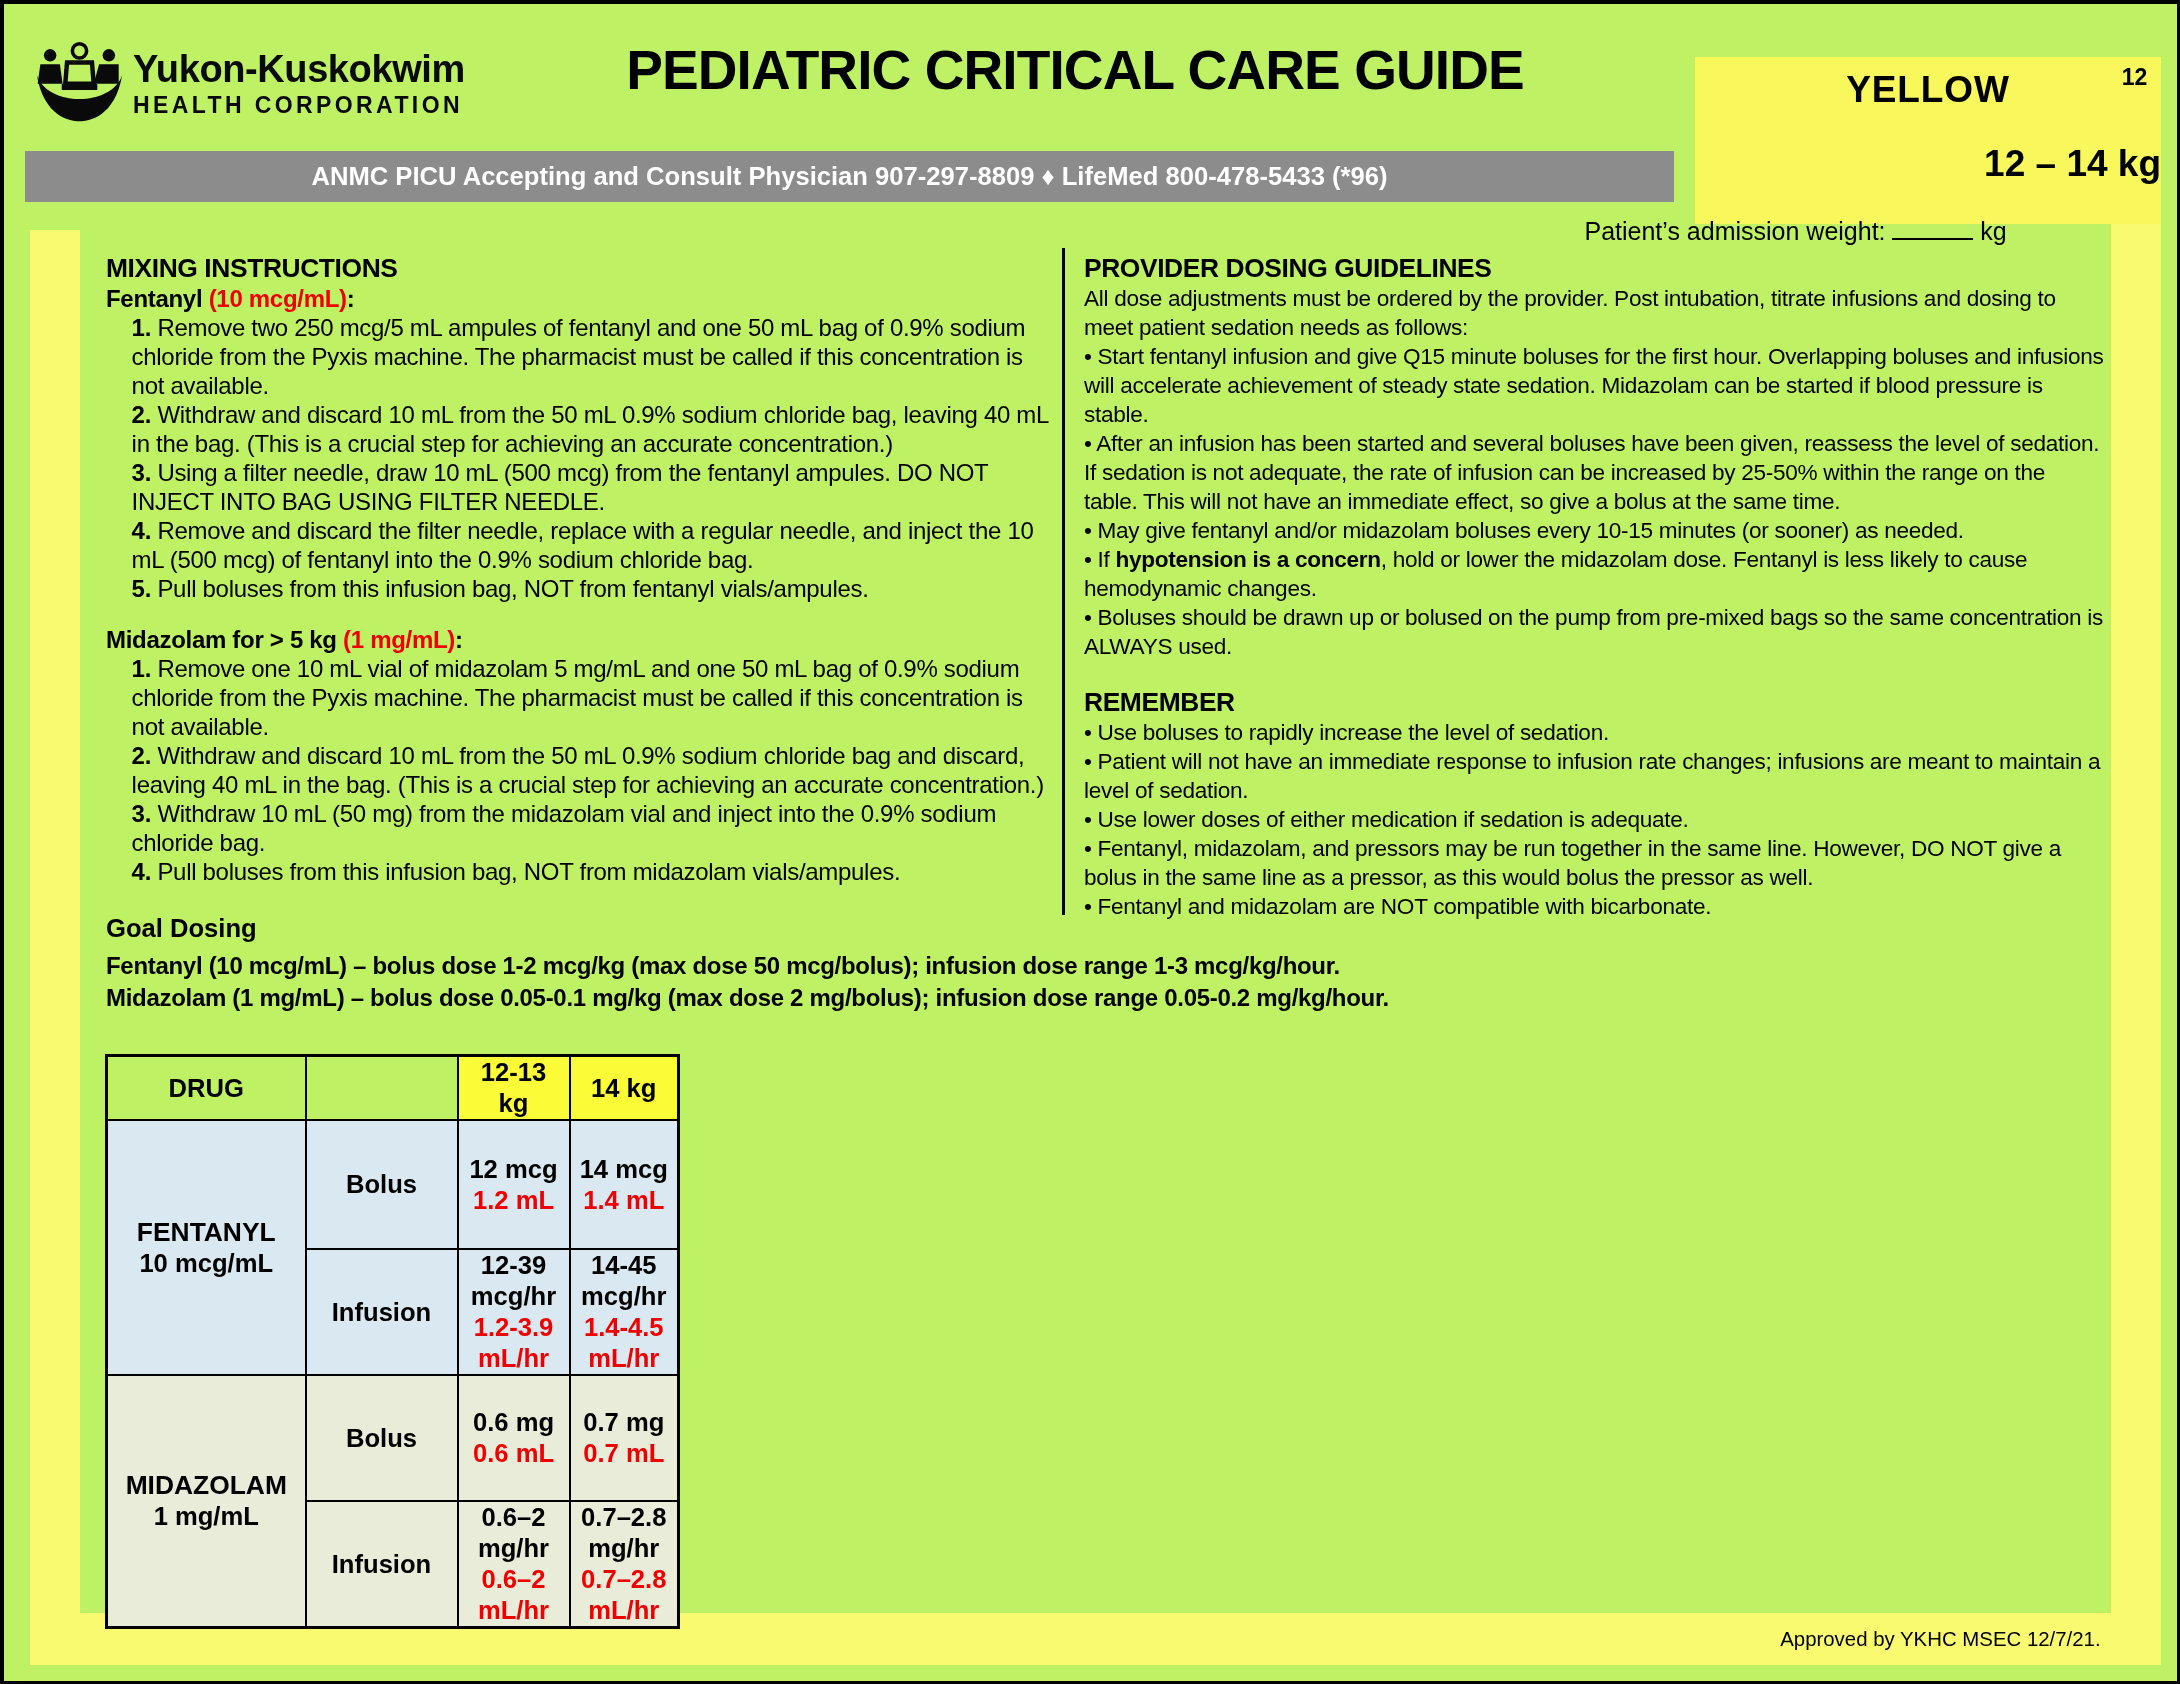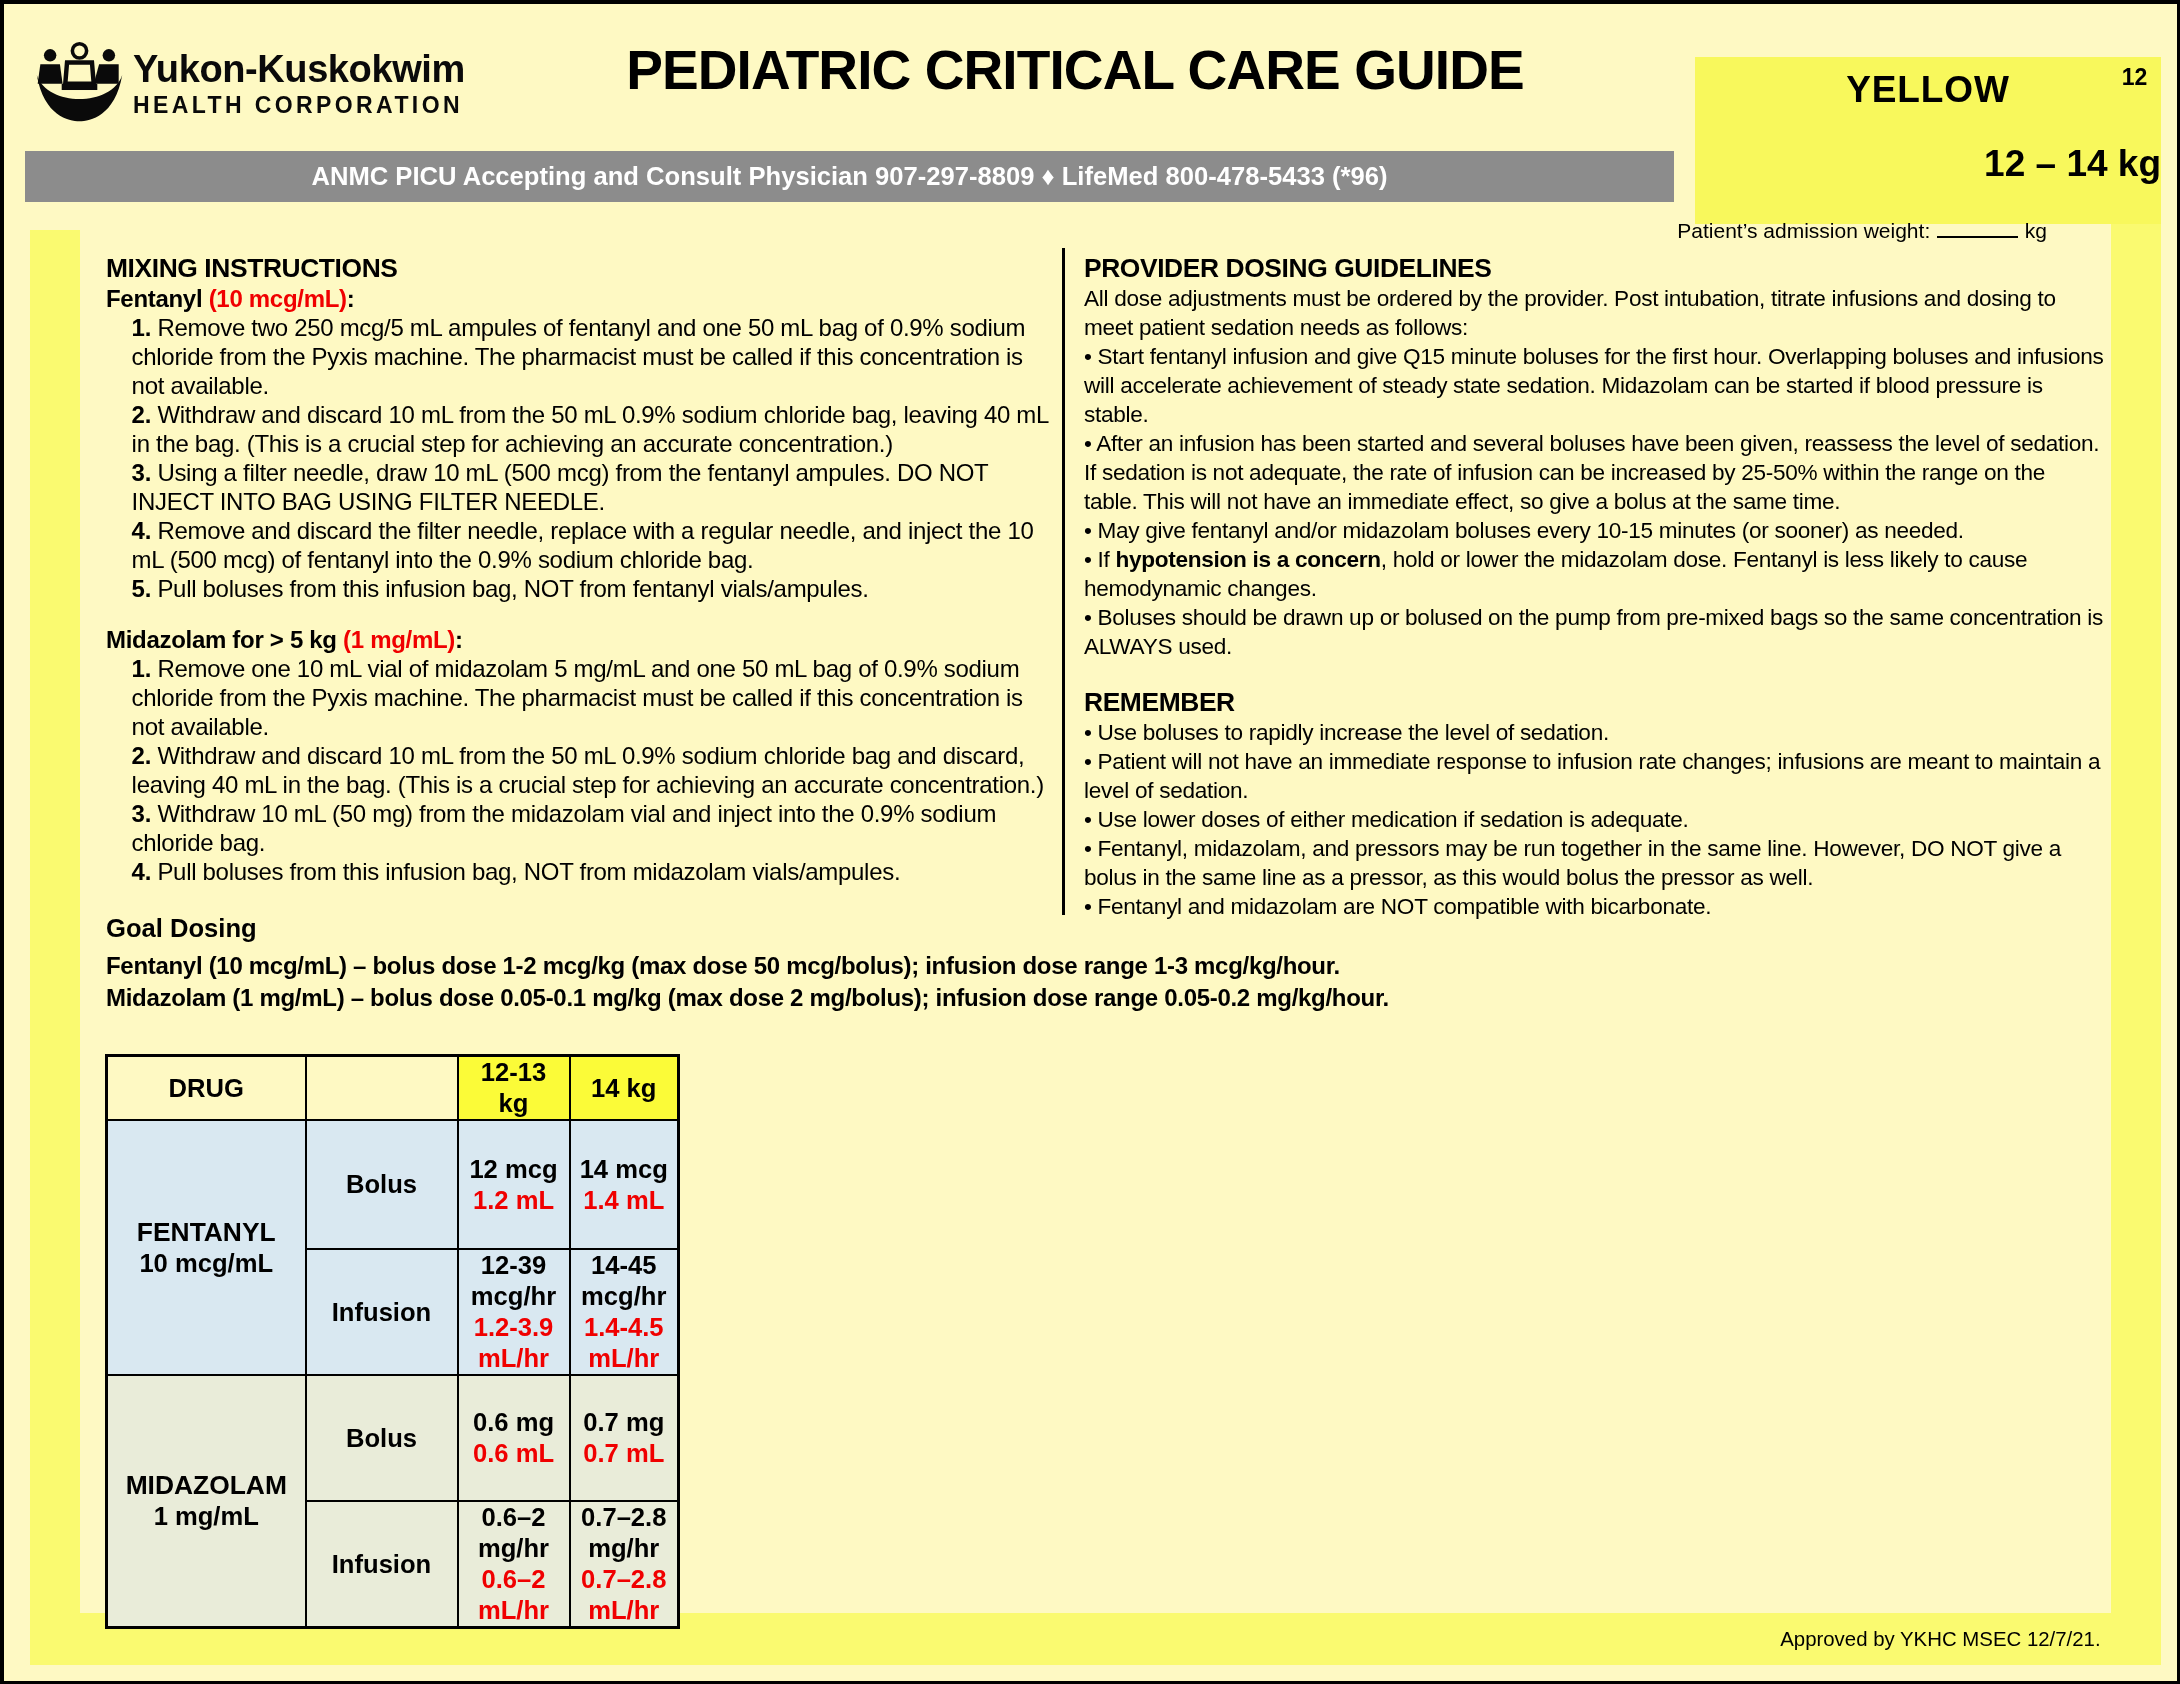--- a/index.html
+++ b/index.html
@@ -1,32 +1,32 @@
 <!DOCTYPE html>
 <html style="font-size:13.6px"><head>
 <meta charset="utf-8">
 <style>
   html,body{margin:0;padding:0;background:#fff;}
-  .page{position:relative;width:2181px;height:1685px;background:#fef9c3;
+  .page{position:relative;width:2181px;height:1685px;background:#bef264;
         font-family:"Liberation Sans","DejaVu Sans",sans-serif;color:#000;
         box-sizing:border-box;border:4.3px solid #000;overflow:hidden;}
   
   .logo{position:absolute;left:31px;top:37px;width:89px;height:82px;}
   .orgblock{position:absolute;left:129px;top:44px;}
   .org1{font-size:38px;font-weight:700;letter-spacing:-0.4px;line-height:43px;color:#0a0a0a;}
   .org2{font-size:23px;font-weight:700;letter-spacing:3.4px;line-height:29px;color:#0a0a0a;}
   .title{position:absolute;left:464px;top:34px;width:1214px;text-align:center;
          font-size:55px;font-weight:700;letter-spacing:-0.9px;}
   .graybar{position:absolute;left:21px;top:147px;width:1649px;height:51px;background:#8c8c8c;
            color:#fff;font-size:25.6px;font-weight:700;text-align:center;line-height:51px;}
   .wbox{position:absolute;left:1691px;top:53px;width:466px;height:167px;background:#f8f85c;text-align:center;}
   .wbox .wlabel{margin-top:12px;font-size:37px;font-weight:700;letter-spacing:0.9px;}
   .wbox .wrange{margin-top:32px;font-size:37px;font-weight:700;text-align:right;}
   .pagenum{position:absolute;right:13.6px;top:6.8px;font-size:23px;font-weight:700;}
-  .admission{position:absolute;left:1298px;top:213px;width:745px;text-align:right;font-size:21px;}
+  .admission{position:absolute;left:1419px;top:213px;width:745px;text-align:center;font-size:25px;}
   .blank{display:inline-block;width:81px;border-bottom:2.6px solid #000;height:19px;margin:0 6.8px;}
   
   .strip-left{position:absolute;left:25.6px;top:226px;width:50px;height:1435px;background:#fafa70;}
   .strip-right{position:absolute;left:2107px;top:220px;width:50px;height:1441px;background:#fafa70;}
   .strip-bottom{position:absolute;left:25.6px;top:1609px;width:2131px;height:52px;background:#fafa70;text-align:center;}
   .approval{position:absolute;right:60px;top:0;height:52px;line-height:52px;font-size:20.4px;}
   
   .col-left{position:absolute;left:102px;top:249px;width:952px;}
   .col-right{position:absolute;left:1080px;top:249px;width:1020px;}
   .divider{position:absolute;left:1058px;top:244px;width:2.6px;height:667px;background:#000;}

